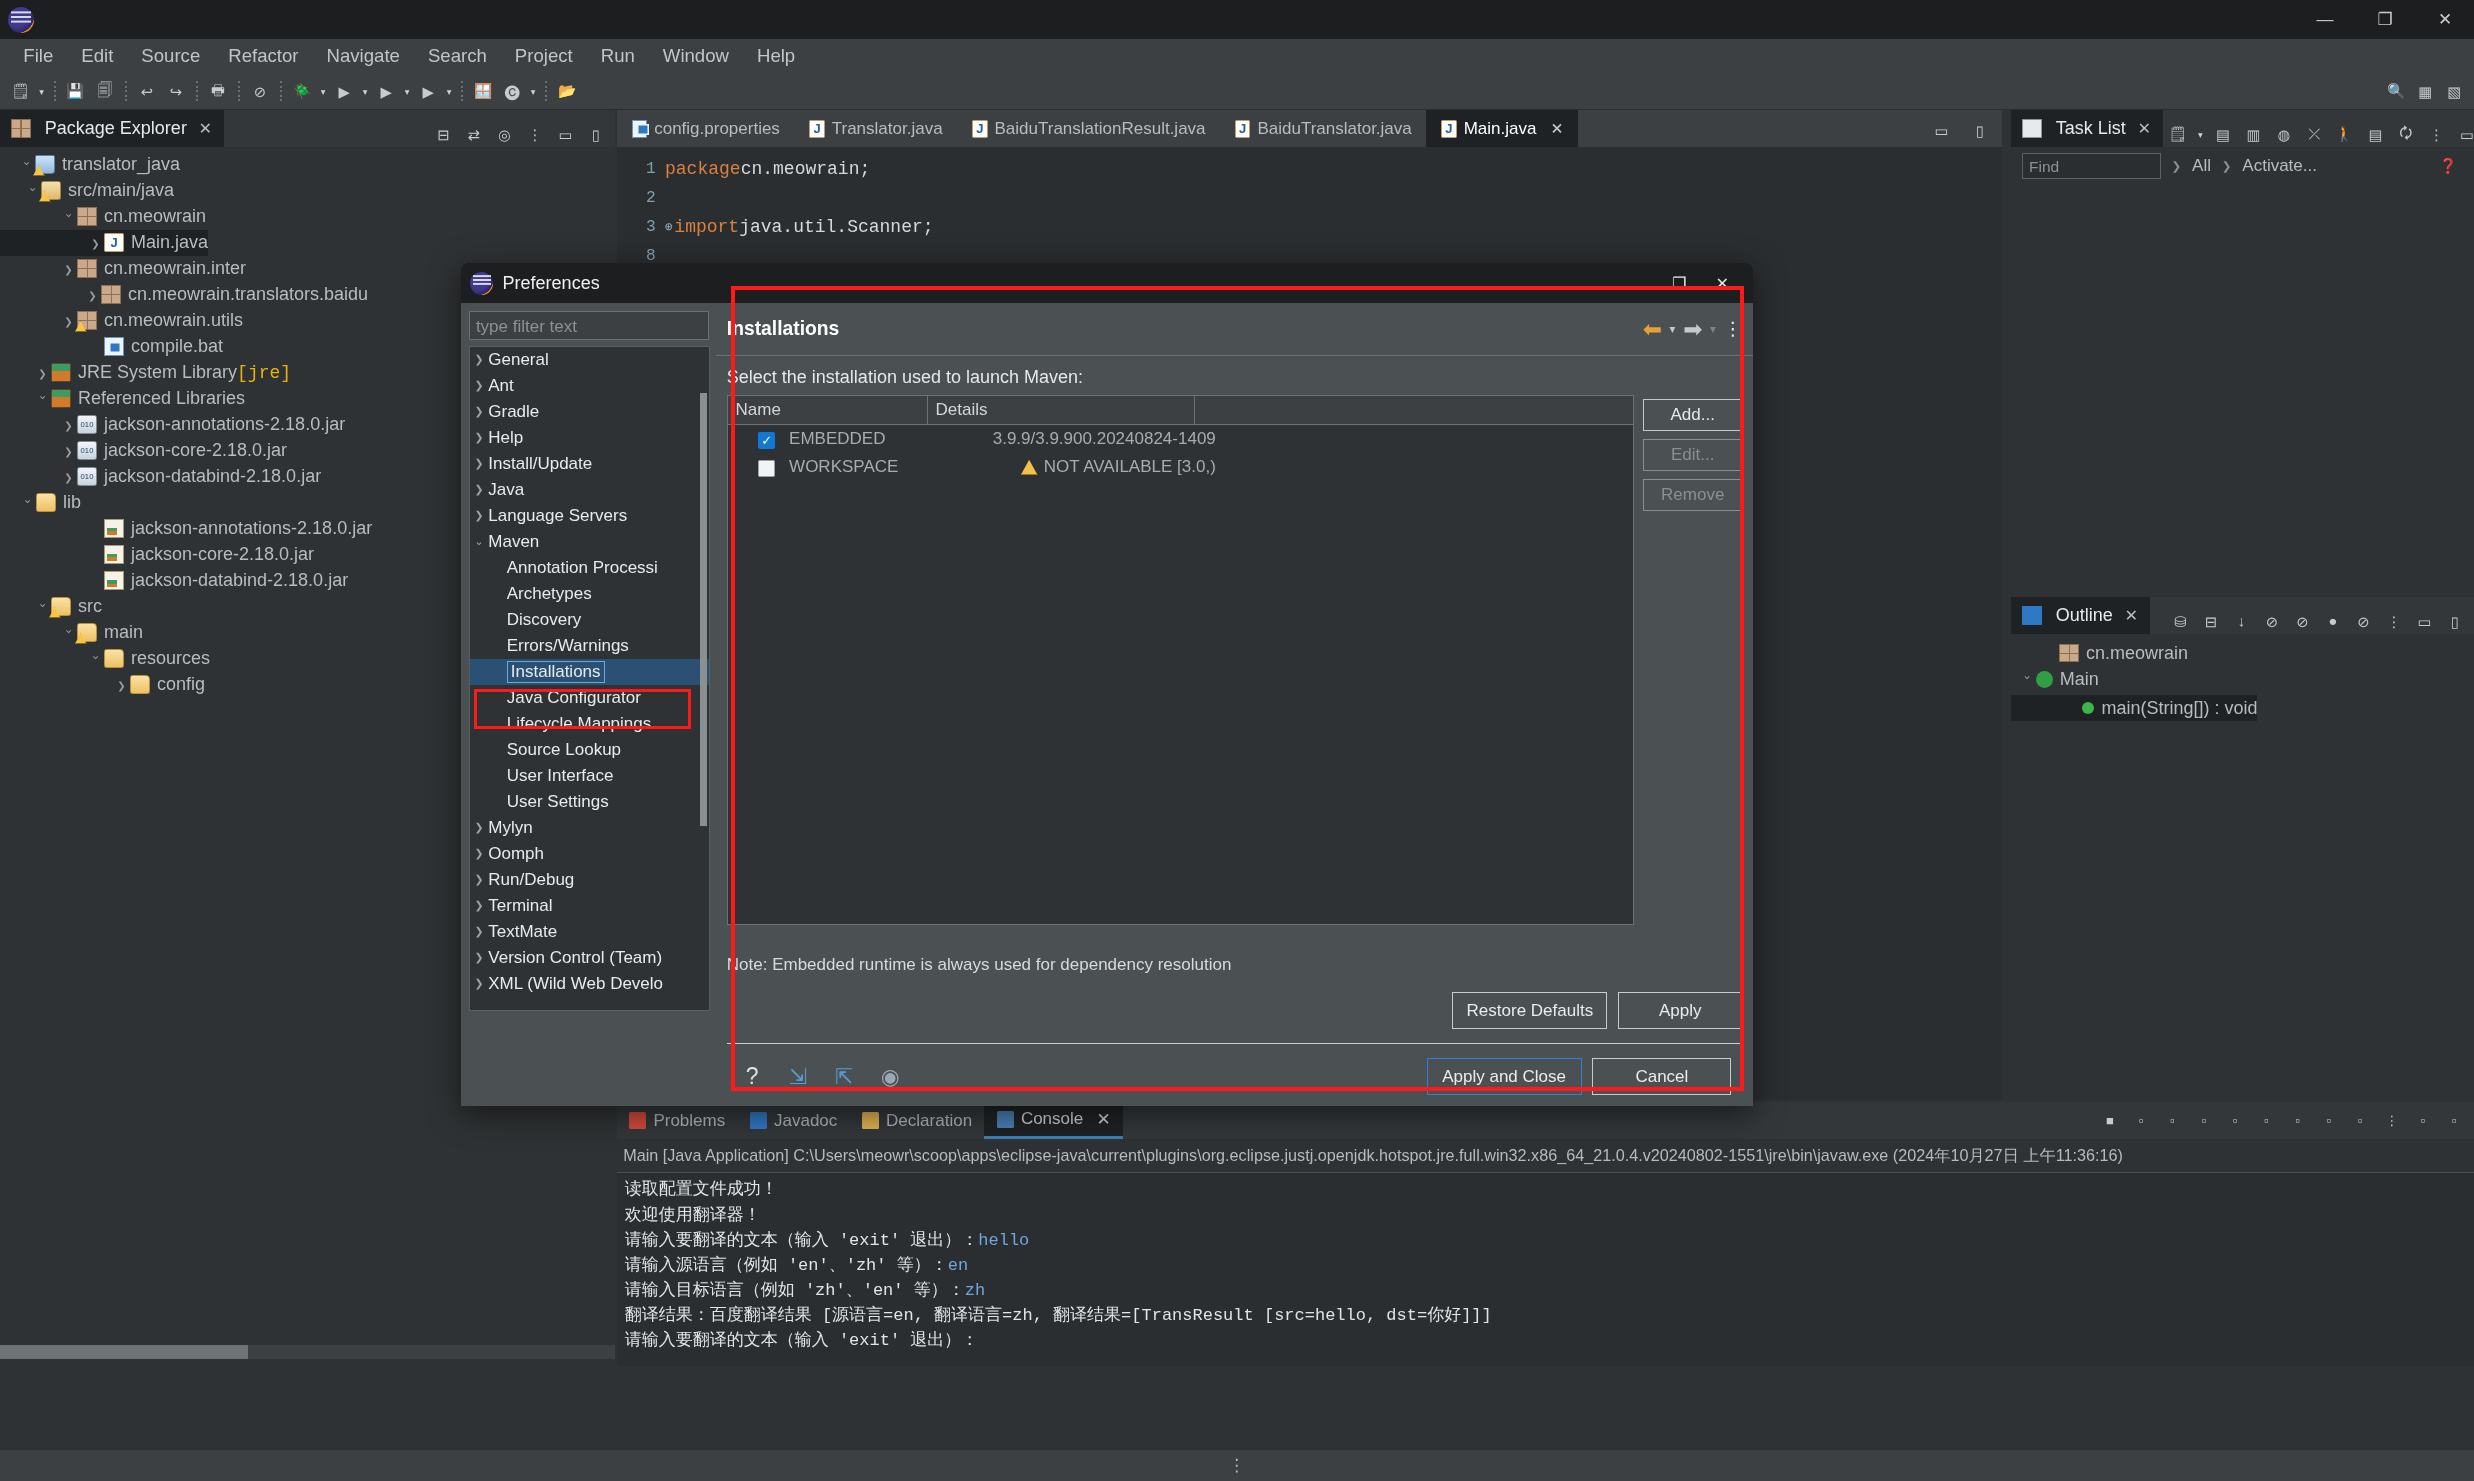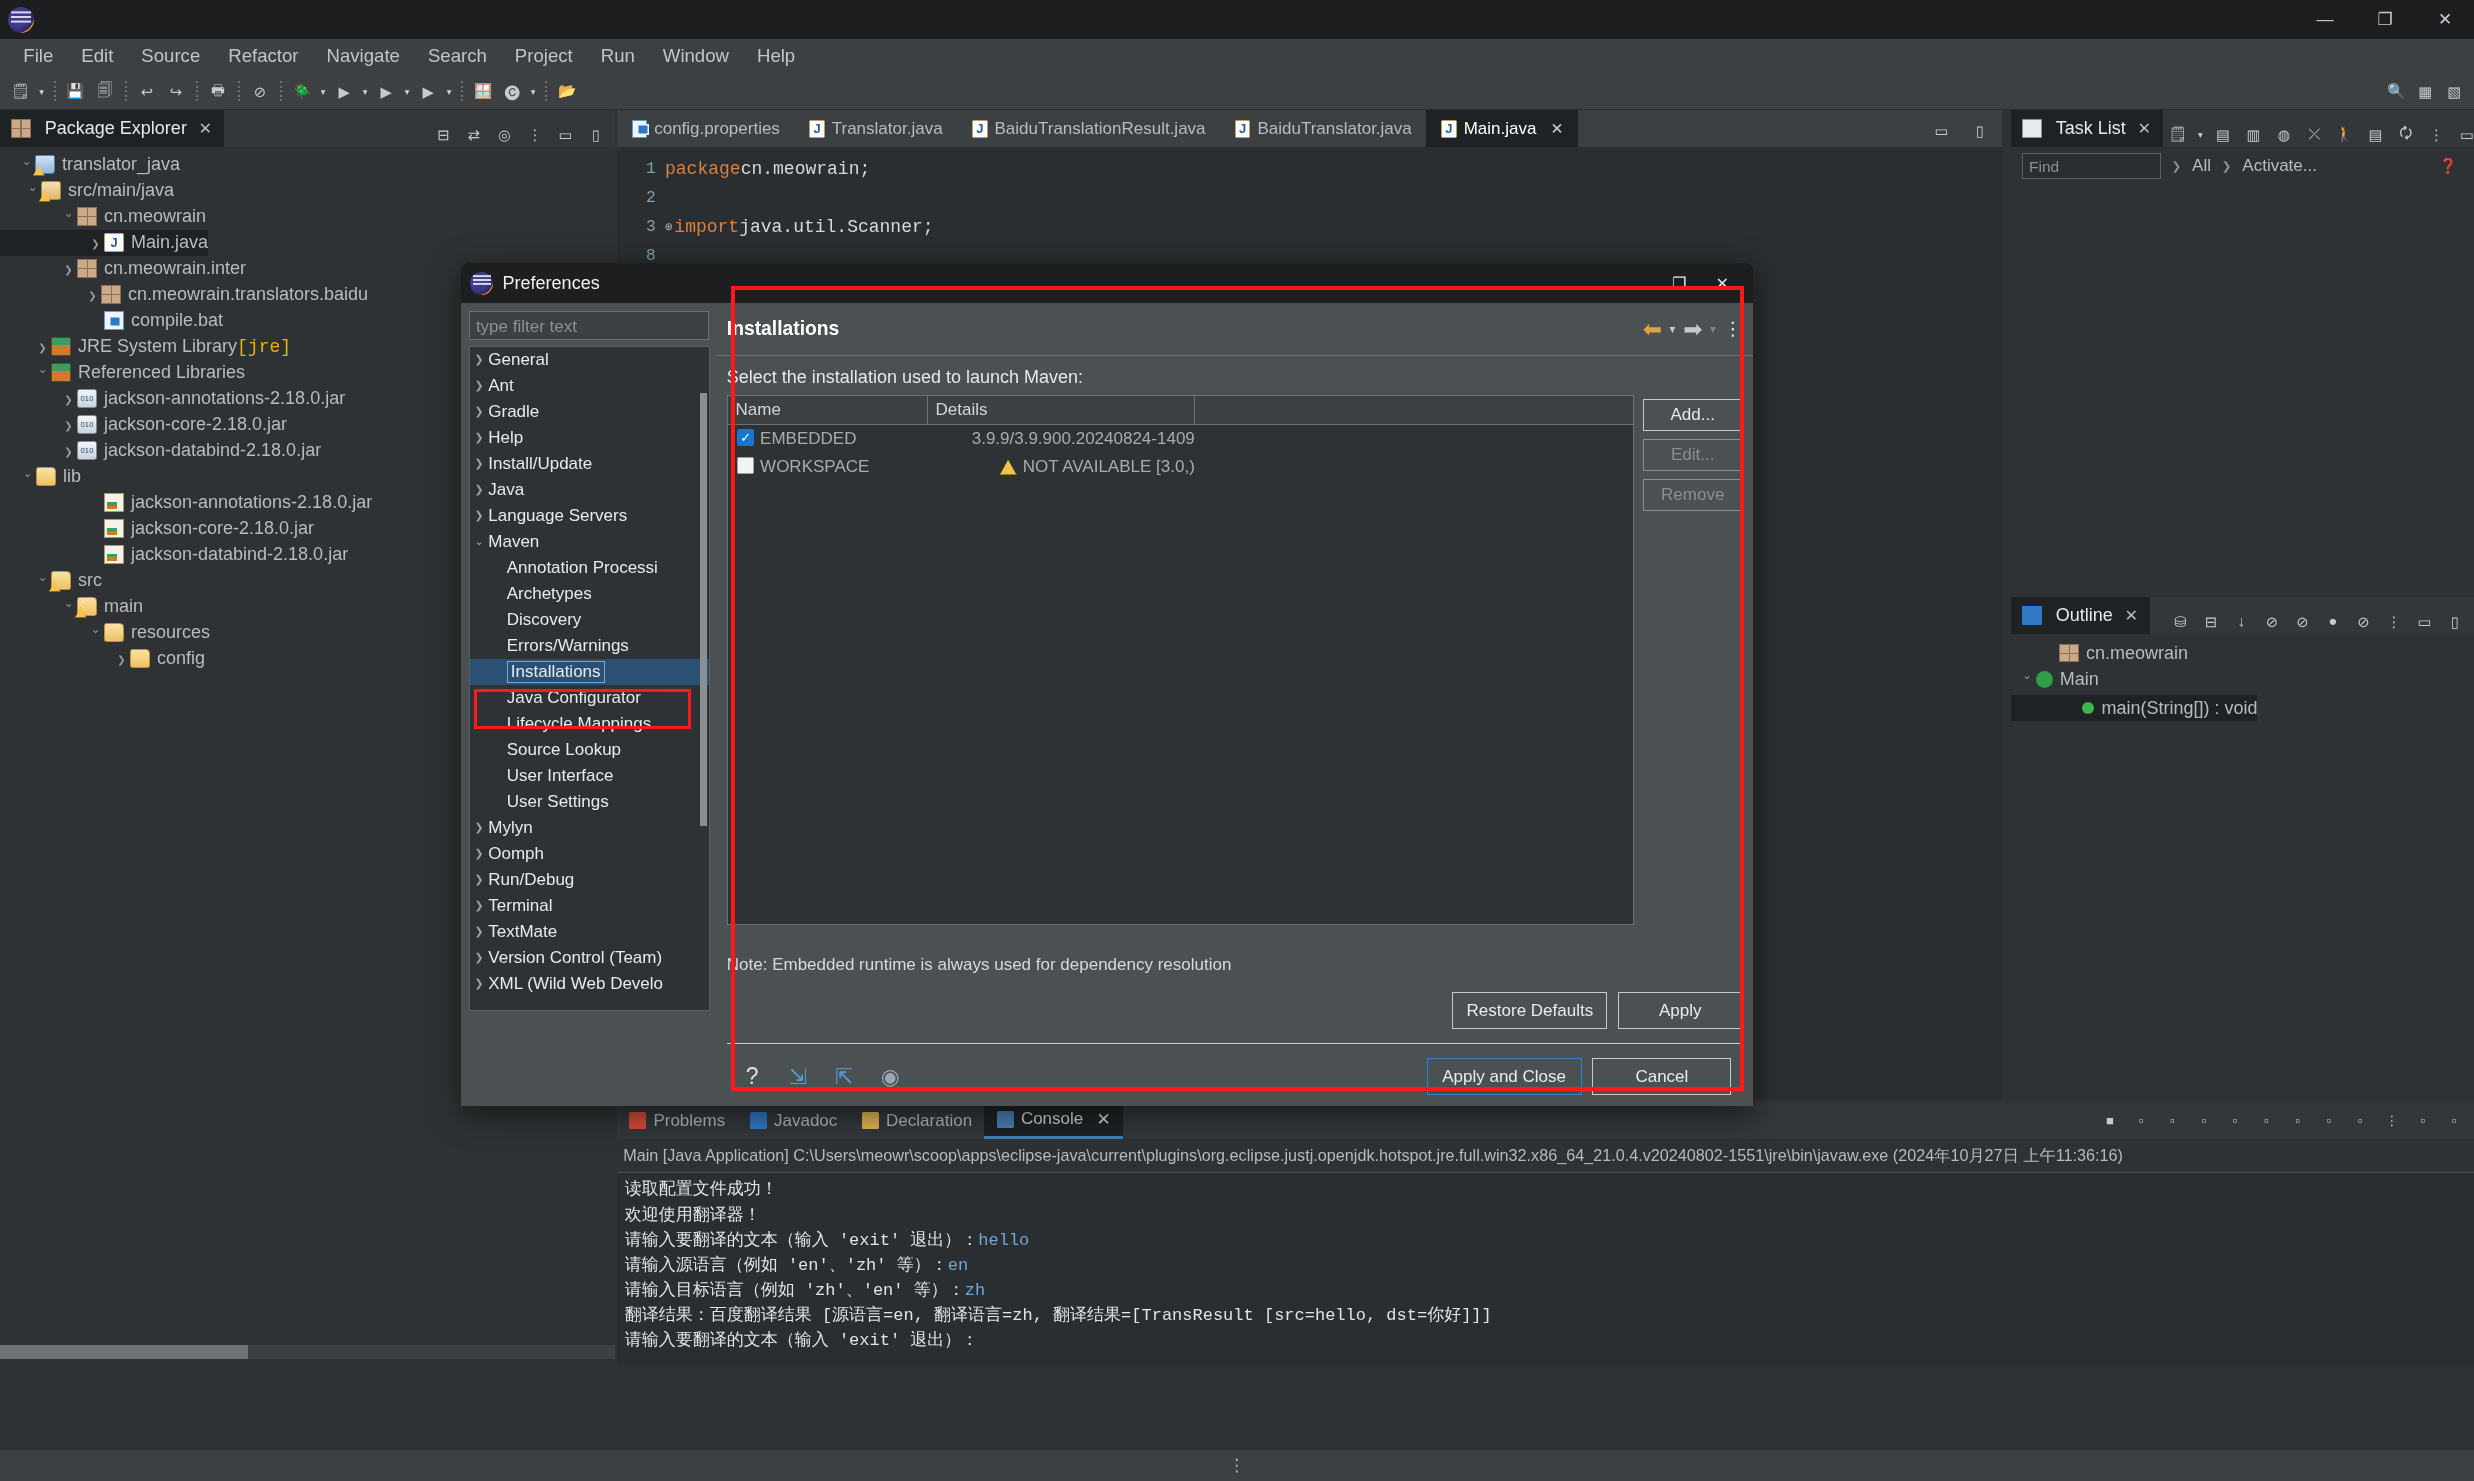--- a/index.html
+++ b/index.html
@@ -181,21 +181,21 @@
   .right-content { padding:10.8px 10.8px 0 10.8px; flex:1; display:flex; flex-direction:column;}
   .sel-label { color:#e6e8e9; font-size:18px; margin-bottom:7.7px;}
   .table-area { display:flex; gap:9.3px; flex:1; }
   .inst-table { flex:1; background:#2f3234; border:0.8px solid #6d7275; display:flex; flex-direction:column; max-height:530px;}
   .ith { display:flex; height:29px; background:#3c4043; border-bottom:0.8px solid #6d7275; }
   .ith div { color:#d3d6d8; font-size:17px; padding:3.1px 7.7px; }
   .ith .c1 { width:200px; border-right:0.8px solid #6d7275; }
   .ith .c2 { width:267px; border-right:0.8px solid #6d7275; }
   .ith .c3 { flex:1; }
   .itr { display:flex; height:28px; align-items:center; }
-  .itr .c1 { width:200px; display:flex; align-items:flex-start; gap:6px; padding-left:9.3px; }
+  .itr .c1 { width:200px; display:flex; align-items:flex-end; gap:14px; padding-left:9.3px;margin-left:21px; }
   .itr .c2 { width:267px; display:flex; align-items:center; gap:6.2px;justify-content:flex-end; }
   .cb { width:17px; height:17px; border:0.8px solid #9aa0a4; background:#f2f3f4; flex:none; border-radius:1.5px;}
   .cb.on { background:#1278d4; border-color:#1278d4; position:relative;}
   .cb.on::after{content:"✓"; position:absolute; inset:0; color:#fff; font-size:13px;
       display:flex; align-items:center; justify-content:center;}
   .itr .nm { color:#a9acae; font-size:17px; }
   .itr .dt { color:#a9acae; font-size:17px; white-space:nowrap;}
   .warn-tri { width:17px; height:15.5px; background:#f2c14a; border:0.8px solid #9a7a1c; flex:none;
       clip-path:polygon(50% 0,100% 100%,0 100%); position:relative;}
   .side-btns { width:99px; display:flex; flex-direction:column; gap:7.7px; padding-top:3.1px;}
@@ -315,20 +315,26 @@
         <span class="ico ico-java"></span>
         <span>Main.java</span>
       </div><div class="trow" style="padding-left: 60px;">
         <span class="arrow right"></span>
         <span class="ico ico-package"></span>
         <span>cn.meowrain.inter</span>
       </div><div class="trow" style="padding-left: 84px;">
         <span class="arrow right"></span>
         <span class="ico ico-package"></span>
         <span>cn.meowrain.translators.baidu</span>
+      </div><div class="trow" style="padding-left: 60px;">
+        <span class="arrow right"></span>
+        <span class="ico ico-package">
+          <span class="warn-badge"></span>
+        </span>
+        <span>cn.meowrain.utils</span>
       </div><div class="trow" style="padding-left: 87px;">
         <span class="arrow "></span>
         <span class="ico ico-bat"></span>
         <span>compile.bat</span>
       </div><div class="trow" style="padding-left: 34px;">
         <span class="arrow right"></span>
         <span class="ico ico-lib"></span>
         <span>JRE System Library</span>
         <span class="jre-suffix"> [jre]</span>
       </div><div class="trow" style="padding-left: 34px;">

